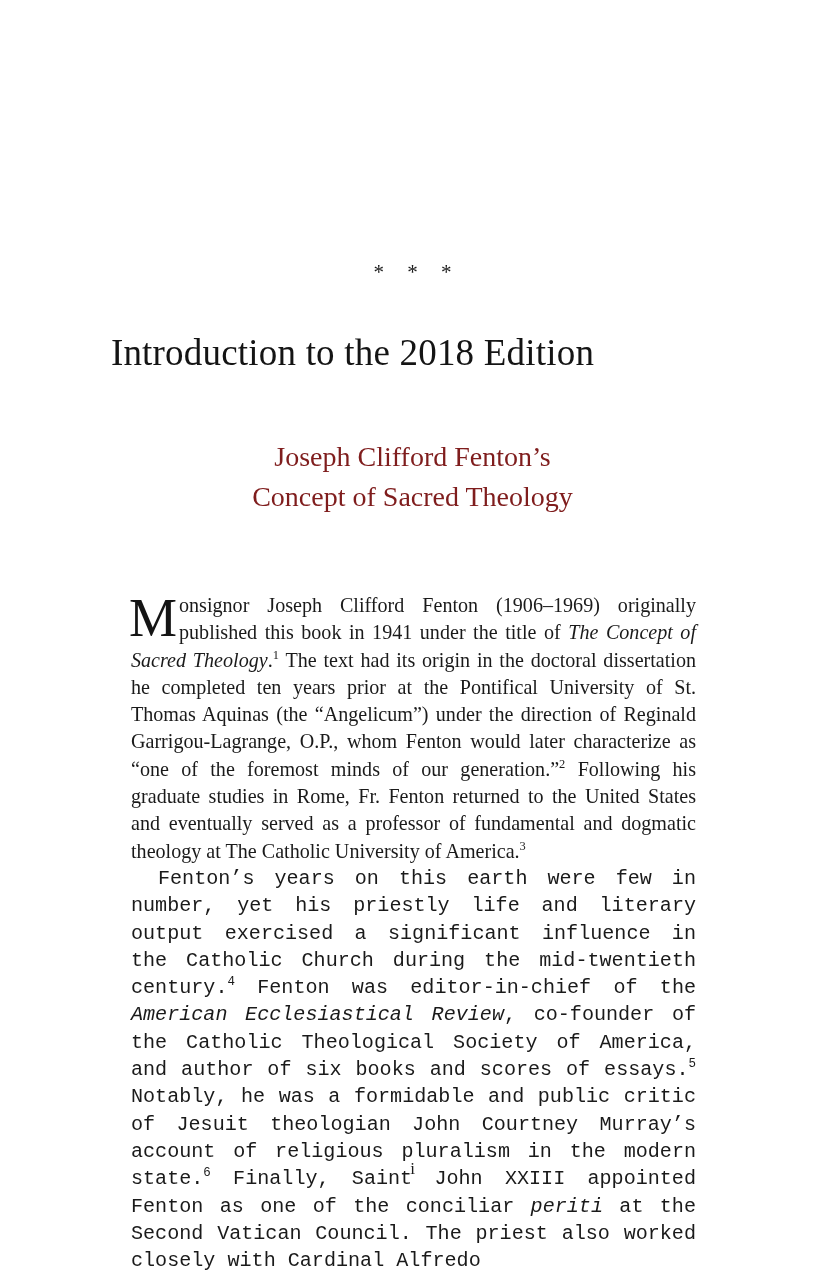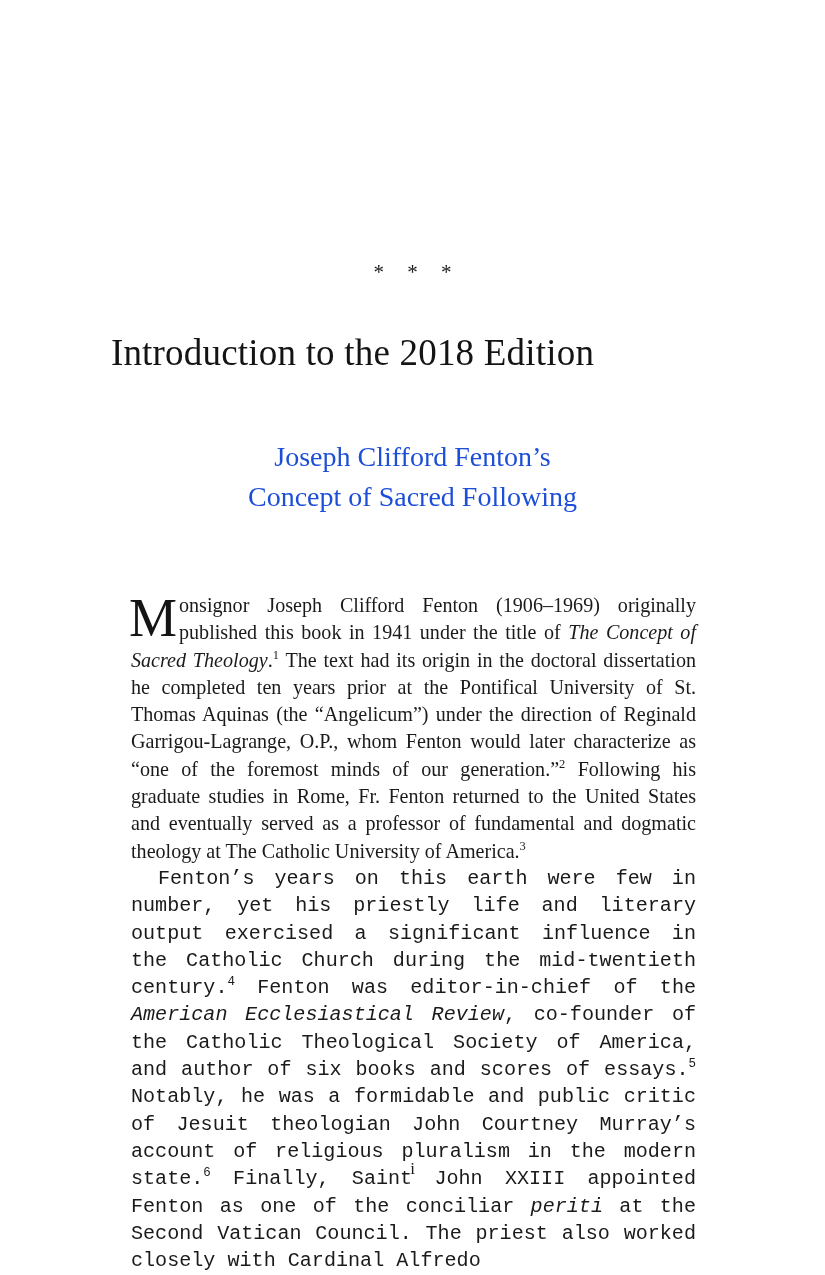--- a/index.html
+++ b/index.html
@@ -55,21 +55,21 @@
   .subtitle {
     position: absolute;
     top: 437px;
     left: 0;
     width: 825px;
     text-align: center;
     font-size: 28px;
     font-weight: normal;
     line-height: 1.42;
     margin: 0;
-    color: #1d4ed8;
+    color: #7f1d1d;
   }
   .subtitle .sub-line {
     display: block;
   }
 
   
   .body-text {
     position: absolute;
     top: 592px;
     left: 131px;
@@ -130,21 +130,21 @@
 <body>
 
 <div class="page">
 
   <div class="separator">* * *</div>
 
   <h1 class="chapter-title">Introduction to the 2018 Edition</h1>
 
   <h2 class="subtitle">
     <span class="sub-line">Joseph Clifford Fenton’s</span>
-    <span class="sub-line">Concept of Sacred Following</span>
+    <span class="sub-line">Concept of Sacred Theology</span>
   </h2>
 
   <div class="body-text">
 
     <p><span class="dropcap">M</span><span>onsignor Joseph Clifford Fenton (1906–1969) originally published this book in 1941 under the title of </span><em class="t-italic">The Concept of Sacred Theology</em><span>.</span><sup class="fn">1</sup><span> The text had its origin in the doctoral dissertation he completed ten years prior at the Pontifical University of St. Thomas Aquinas (the “Angelicum”) under the direction of Reginald Garrigou-Lagrange, O.P., whom Fenton would later characterize as “one of the foremost minds of our generation.”</span><sup class="fn">2</sup><span> Following his graduate studies in Rome, Fr. Fenton returned to the United States and eventually served as a professor of fundamental and dogmatic theology at The Catholic University of America.</span><sup class="fn">3</sup></p>
 
     <p><span>Fenton’s years on this earth were few in number, yet his priestly life and literary output exercised a significant influence in the Catholic Church during the mid-twentieth century.</span><sup class="fn">4</sup><span> Fenton was editor-in-chief of the </span><em class="t-italic">American Ecclesiastical Review</em><span>, co-founder of the Catholic Theological Society of America, and author of six books and scores of essays.</span><sup class="fn">5</sup><span> Notably, he was a formidable and public critic of Jesuit theologian John Courtney Murray’s account of religious pluralism in the modern state.</span><sup class="fn">6</sup><span> Finally, Saint John XXIII appointed Fenton as one of the conciliar </span><em class="t-italic">periti</em><span> at the Second Vatican Council. The priest also worked closely with Cardinal Alfredo</span></p>
 
   </div>
 

